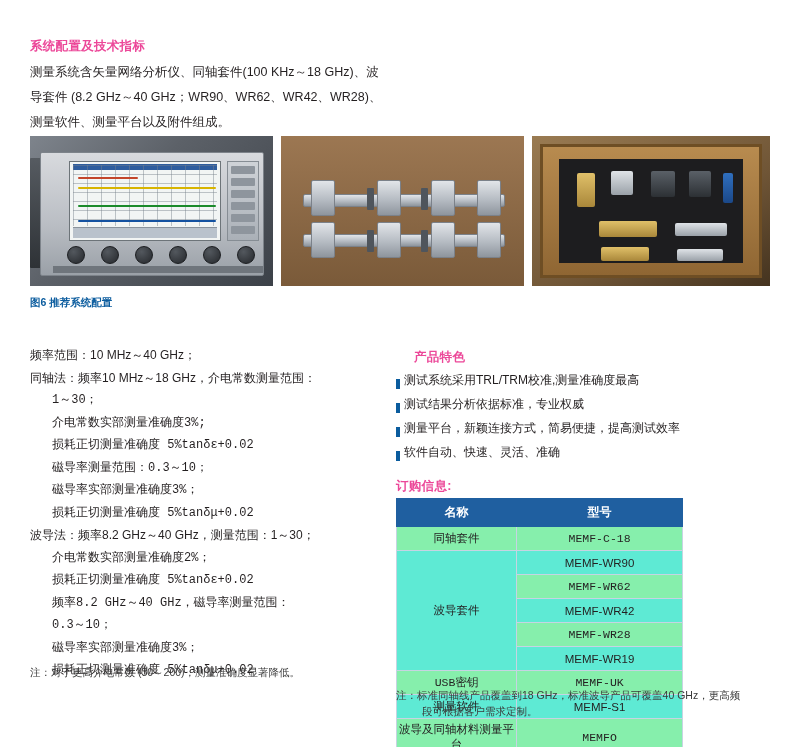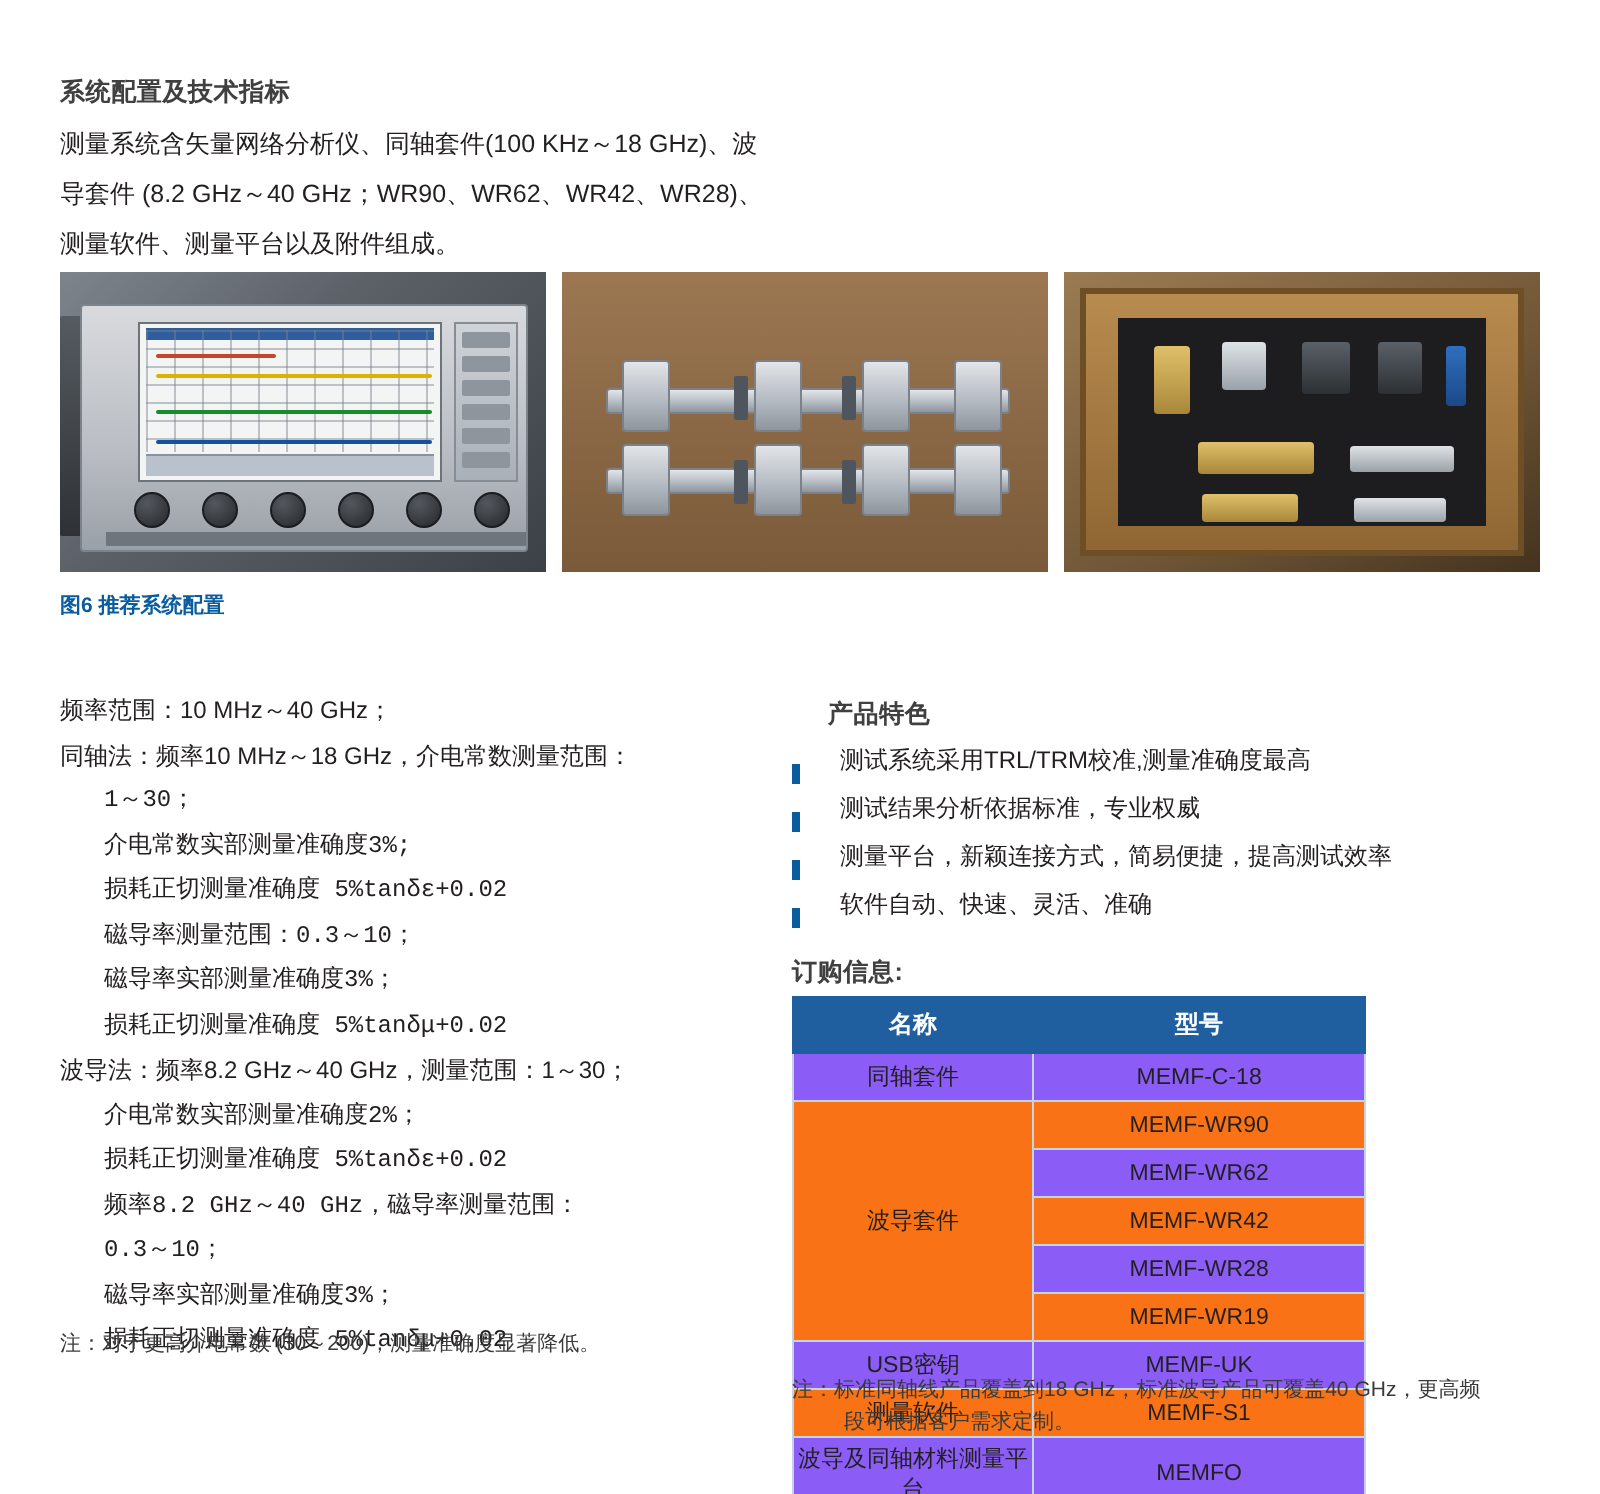--- a/index.html
+++ b/index.html
@@ -20,21 +20,21 @@
     left: 0; top: 0;
     width: 800px;
     height: 747px;
   }
 
   
   .sec-heading {
     position: absolute;
     font-size: 12.5px;
     font-weight: bold;
-    color: #404040;
+    color: #ec4899;
     letter-spacing: 0.3px;
   }
   #heading-main { left: 30px; top: 38px; }
 
   
   .intro {
     position: absolute;
     left: 30px;
     top: 60px;
     width: 360px;
@@ -190,22 +190,22 @@
   .feature-list {
     position: absolute;
     left: 396px;
     top: 368px;
     width: 370px;
     font-size: 12px;
     line-height: 24px;
   }
   .feature-item {
     display: flex;
-    align-items: flex-end;
-    gap: 20px;
+    align-items: center;
+    gap: 4px;
     white-space: nowrap;
   }
   .bullet-sq {
     display: inline-block;
     width: 4px; height: 10px;
     background: #0b5c9e;
     margin-top: 7px;
     flex: none;
   }
 
@@ -228,22 +228,22 @@
     padding: 5px 0;
     border: 1px solid #1f5fa0;
   }
   .order-table td {
     border: 1px solid #c6d4e2;
     text-align: center;
     padding: 3px 0;
     height: 17px;
     color: #231f20;
   }
-  .row-alt td { background: #8b5cf6; }
-  .row-plain td { background: #f97316; }
+  .row-alt td { background: #86efac; font-family: Liberation Mono, monospace; }
+  .row-plain td { background: #5eead4; }
 
   .order-note {
     position: absolute;
     left: 396px;
     top: 687px;
     width: 350px;
     font-size: 10.5px;
     line-height: 16px;
     color: #3a3a3a;
   }

